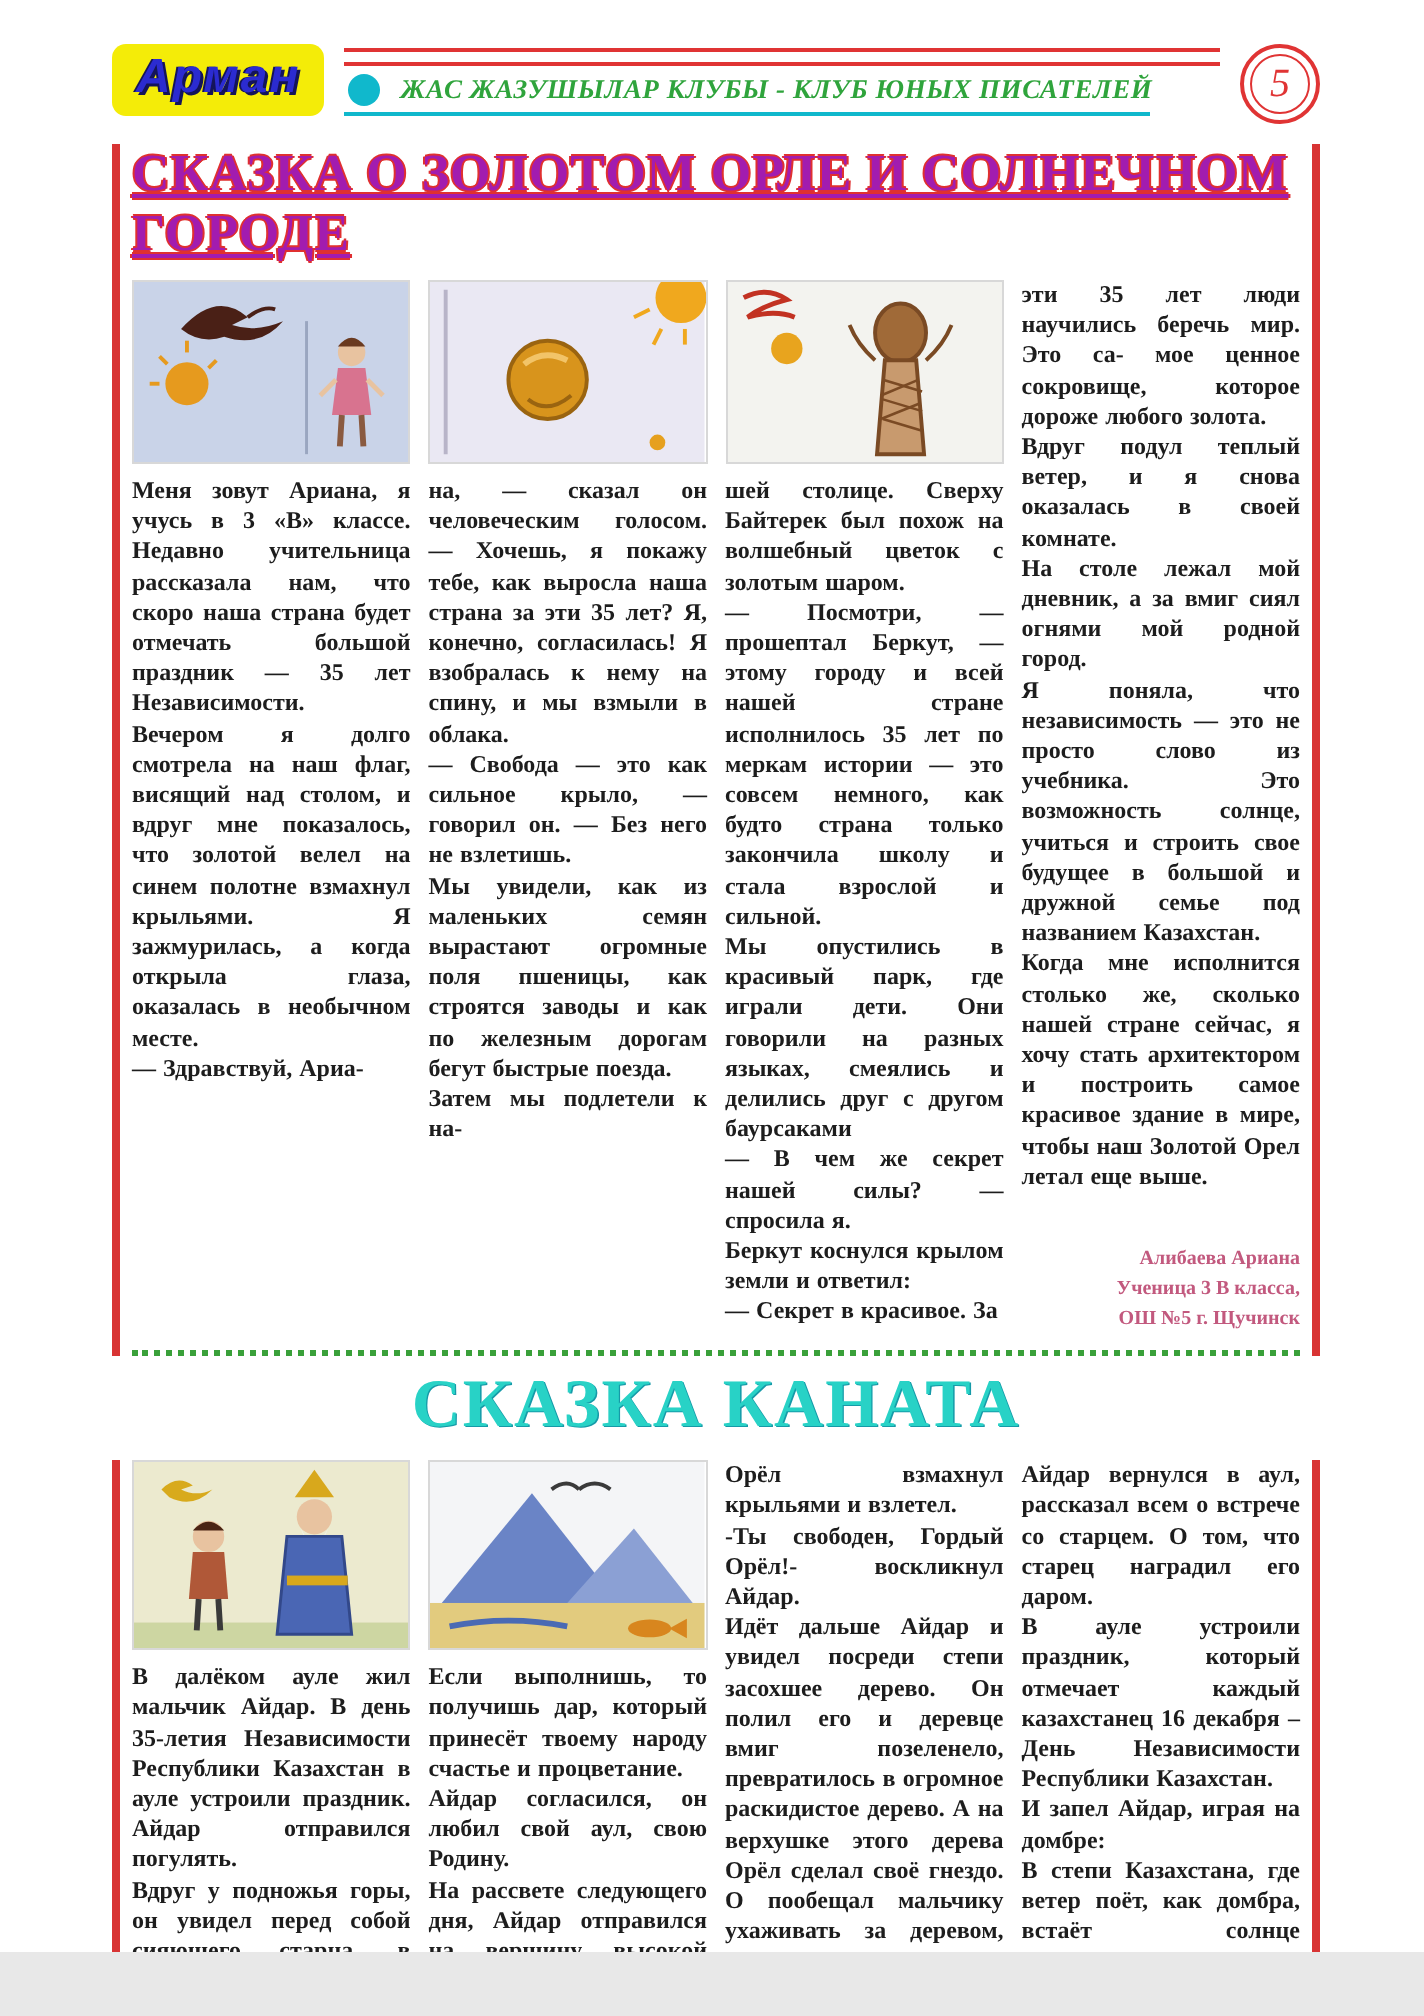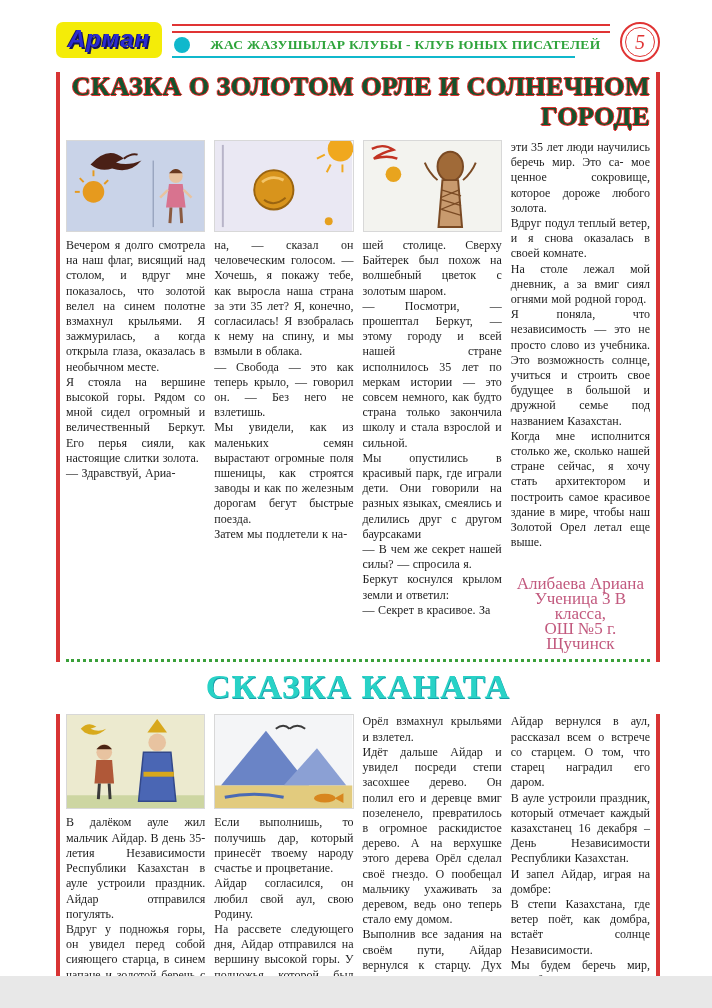--- a/index.html
+++ b/index.html
@@ -11,59 +11,60 @@
   
   .header{display:flex;align-items:flex-start;gap:10px;height:44px;}
   .logo{
     flex:0 0 auto;background:#f4ec08;border-radius:7px;padding:3px 12px 5px 12px;
     font-family:"Liberation Sans",sans-serif;font-weight:bold;font-style:italic;
     font-size:24px;color:#2b2bd0;text-shadow:1.5px 1.5px 0 #14145a, -1px 0 0 #14145a;
     letter-spacing:1px;
   }
   .header-mid{flex:1 1 auto;padding-top:2px;}
   .double-rule{height:5px;border-top:2px solid #e03434;border-bottom:2px solid #e03434;margin-bottom:4px;}
-  .banner-row{display:flex;align-items:center;gap:20px;padding-left:2px;}
+  .banner-row{display:flex;align-items:center;gap:10px;padding-left:2px;font-style:italic;}
   .banner-dot{width:16px;height:16px;border-radius:50%;background:#10b8cc;flex:0 0 auto;}
   .banner-text{
     font-family:"Liberation Serif",serif;font-weight:bold;font-size:13.5px;
     color:#2fa43c;letter-spacing:.3px;white-space:nowrap;
   }
   .teal-rule{height:2px;background:#10b8cc;margin-top:3px;width:92%;}
   .page-circle-outer{
     flex:0 0 auto;width:36px;height:36px;border:2px solid #e03434;border-radius:50%;
     display:flex;align-items:center;justify-content:center;margin-top:0px;background:#fff;
   }
   .page-circle-inner{
     width:28px;height:28px;border:1.5px solid #e03434;border-radius:50%;
     display:flex;align-items:center;justify-content:center;
     font-family:"Liberation Serif",serif;font-style:italic;font-size:20px;color:#e03434;
   }
   
   .section{border-left:4px solid #d83434;border-right:4px solid #d83434;
     padding:0 6px;box-sizing:border-box;}
   .wordart{
-    text-align:right;font-weight:bold;color:#14532d;
+    text-align:left;font-weight:bold;color:#a21caf;
     text-shadow:1px 0 0 #e03030,-1px 0 0 #e03030,0 1px 0 #e03030,0 -1px 0 #e03030;
+    text-decoration:underline;
   }
   .title1{font-size:26px;letter-spacing:.5px;margin:6px 0 8px 0;}
   .title2{
     text-align:center;font-weight:bold;color:#28d2c6;font-size:34px;
     letter-spacing:1px;margin:6px 0 8px 0;
     text-shadow:0.7px 0.7px 0 #169aa8;
   }
   .cols{display:flex;gap:9px;}
-  .col{flex:1 1 0;min-width:0;}
+  .col{flex:1 1 0;min-width:0;font-weight:bold;}
   .col p{
     margin:0;font-size:12px;line-height:15.2px;text-align:justify;
     text-indent:0;word-spacing:.5px;
   }
   .col p + p{margin-top:0;}
   .col-img{width:100%;margin-bottom:6px;display:block;border:1px solid #d8d8d8;box-sizing:border-box;}
   .author{
-    margin-top:26px;text-align:center;color:#c2597e;font-size:17px;line-height:15px;
+    margin-top:26px;text-align:right;color:#c2597e;font-size:10px;line-height:15px;
   }
   .author div{margin:0;}
   .dotted-rule{border-top:3px dotted #3aa03a;margin:8px 0 4px 0;height:0;}
   .s1-colzone{min-height:402px;}
   .s2-colzone{min-height:352px;}
 </style>
 </head>
 <body>
 
 <div class="page">
@@ -102,22 +103,22 @@
           <circle cx="111" cy="36" r="7" fill="#e8c3a0"></circle>
           <path d="M104,33 Q111,24 118,33" fill="#6a3a20"></path>
           <path d="M104,44 L118,44 L121,68 L101,68 Z" fill="#d8738f"></path>
           <line x1="103" y1="50" x2="95" y2="58" stroke="#e8c3a0" stroke-width="2.5"></line>
           <line x1="119" y1="50" x2="127" y2="58" stroke="#e8c3a0" stroke-width="2.5"></line>
           <line x1="106" y1="68" x2="105" y2="84" stroke="#8a5a40" stroke-width="3"></line>
           <line x1="116" y1="68" x2="117" y2="84" stroke="#8a5a40" stroke-width="3"></line>
           <line x1="88" y1="20" x2="88" y2="88" stroke="#9aa6c0" stroke-width="1.5"></line>
         </svg>
         <div>
+            <p>Меня зовут Ариана, я учусь в 3 «В» классе. Недавно учительница рассказала нам, что скоро наша страна будет отмечать большой праздник — 35 лет Независимости.</p>
             <p>Вечером я долго смотрела на наш флаг, висящий над столом, и вдруг мне показалось, что золотой велел на синем полотне взмахнул крыльями. Я зажмурилась, а когда открыла глаза, оказалась в необычном месте.</p>
-            <p>Я стояла на вершине высокой горы. Рядом со мной сидел огромный и величественный Беркут. Его перья сияли, как настоящие слитки золота.</p>
             <p>— Здравствуй, Ариа-</p>
           </div>
       </div>
 
       <div class="col">
         <svg class="col-img" viewBox="0 0 140 92" height="92" preserveAspectRatio="none">
           <rect width="140" height="92" fill="#eae8f3"></rect>
           <line x1="8" y1="4" x2="8" y2="88" stroke="#b8b4c8" stroke-width="2"></line>
           <circle cx="128" cy="8" r="13" fill="#f0a81e"></circle>
           <g stroke="#f0a81e" stroke-width="2">
@@ -125,21 +126,21 @@
               <line x1="118" y1="24" x2="114" y2="32"></line>
               <line x1="130" y1="24" x2="130" y2="32"></line>
             </g>
           <circle cx="60" cy="50" r="20" fill="#d8941c" stroke="#9a6410" stroke-width="2"></circle>
           <path d="M48,42 Q58,34 70,40" stroke="#f2c468" stroke-width="3" fill="none"></path>
           <path d="M50,60 Q60,68 72,58" stroke="#9a6410" stroke-width="2" fill="none"></path>
           <circle cx="116" cy="82" r="4" fill="#e6a01e"></circle>
         </svg>
         <div>
             <p>на, — сказал он человеческим голосом. — Хочешь, я покажу тебе, как выросла наша страна за эти 35 лет? Я, конечно, согласилась! Я взобралась к нему на спину, и мы взмыли в облака.</p>
-            <p>— Свобода — это как теперь крыло, — говорил он. — Без него не взлетишь.</p>
+            <p>— Свобода — это как сильное крыло, — говорил он. — Без него не взлетишь.</p>
             <p>Мы увидели, как из маленьких семян вырастают огромные поля пшеницы, как строятся заводы и как по железным дорогам бегут быстрые поезда.</p>
             <p>Затем мы подлетели к на-</p>
           </div>
       </div>
 
       <div class="col">
         <svg class="col-img" viewBox="0 0 140 92" height="92" preserveAspectRatio="none">
           <rect width="140" height="92" fill="#f3f3ef"></rect>
           <path d="M8,8 Q20,2 30,9 Q18,12 10,18 Q24,14 34,18" stroke="#c23222" stroke-width="2.5" fill="none"></path>
           <circle cx="30" cy="34" r="8" fill="#e8a41e"></circle>
@@ -223,20 +224,21 @@
         <div>
             <p>Если выполнишь, то получишь дар, который принесёт твоему народу счастье и процветание.</p>
             <p>Айдар согласился, он любил свой аул, свою Родину.</p>
             <p>На рассвете следующего дня, Айдар отправился на вершину высокой горы. У подножья которой был расположен аул. Там ему встретился Гордый Орёл, привязанный камню. – Освободи меня, Айдар, и я помогу тебе справиться с заданиями, которые велел выполнить старец- сказал Орёл.</p>
           </div>
       </div>
 
       <div class="col">
         <div>
             <p>Орёл взмахнул крыльями и взлетел.</p>
+            <p>-Ты свободен, Гордый Орёл!- воскликнул Айдар.</p>
             <p>Идёт дальше Айдар и увидел посреди степи засохшее дерево. Он полил его и деревце вмиг позеленело, превратилось в огромное раскидистое дерево. А на верхушке этого дерева Орёл сделал своё гнездо. О пообещал мальчику ухаживать за деревом, ведь оно теперь стало ему домом.</p>
             <p>Выполнив все задания на своём пути, Айдар вернулся к старцу. Дух Независимости улыбнулся, и подарил Айдару древний амулет, на котором был изображён тюльпан, орёл и жёлтое солнце.</p>
           </div>
       </div>
 
       <div class="col">
         <div>
             <p>Айдар вернулся в аул, рассказал всем о встрече со старцем. О том, что старец наградил его даром.</p>
             <p>В ауле устроили праздник, который отмечает каждый казахстанец 16 декабря – День Независимости Республики Казахстан.</p>
             <p>И запел Айдар, играя на домбре:</p>

